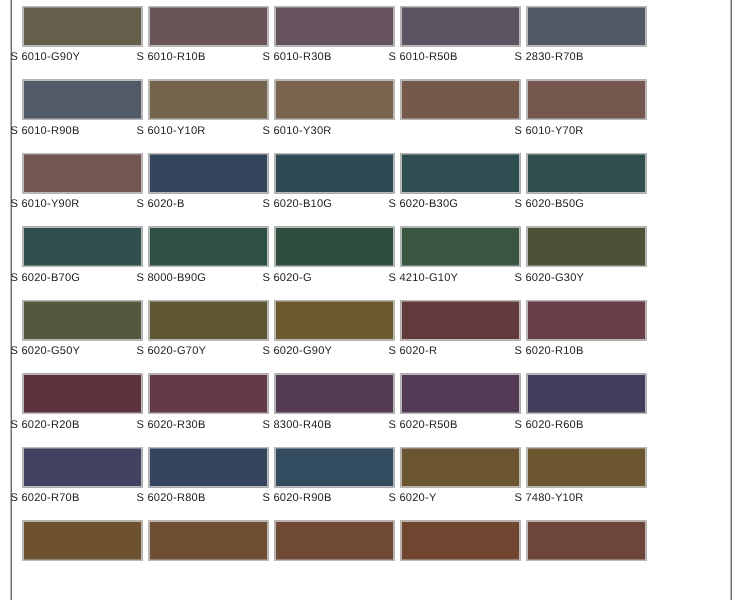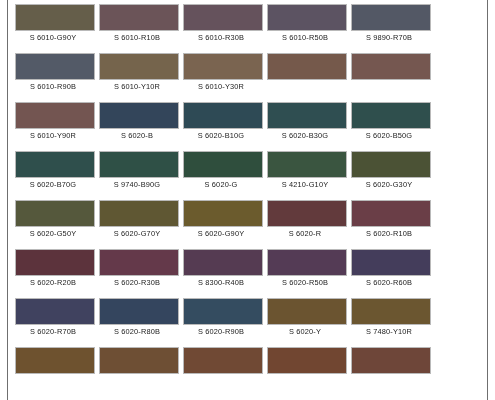--- a/index.html
+++ b/index.html
@@ -53,21 +53,20 @@
     height: 49px;
     margin: 0;
     padding: 0;
   }
 
   .cell {
     width: 84px;
     box-sizing: border-box;
     padding: 0;
     position: relative;
-    text-align: center;
   }
 
   .swatch {
     width: 80px;
     height: 27px;
     margin-top: 4px;
     margin-left: 0px;
     border: 1px solid #b9b9b9;
     box-sizing: border-box;
     display: block;
@@ -117,41 +116,42 @@
           <div class="cell">
             <span class="swatch" style="background: rgb(101, 82, 92);"></span>
             <span class="label">S  6010-R30B</span>
           </div>
           <div class="cell">
             <span class="swatch" style="background: rgb(92, 83, 98);"></span>
             <span class="label">S  6010-R50B</span>
           </div>
           <div class="cell">
             <span class="swatch" style="background: rgb(83, 88, 101);"></span>
-            <span class="label">S  9890-R70B</span>
+            <span class="label">S  2830-R70B</span>
           </div>
         </div>
         <div class="row">
           <div class="cell">
             <span class="swatch" style="background: rgb(83, 90, 103);"></span>
             <span class="label">S  6010-R90B</span>
           </div>
           <div class="cell">
             <span class="swatch" style="background: rgb(117, 100, 76);"></span>
             <span class="label">S  6010-Y10R</span>
           </div>
           <div class="cell">
             <span class="swatch" style="background: rgb(122, 100, 80);"></span>
             <span class="label">S  6010-Y30R</span>
           </div>
           <div class="cell">
             <span class="swatch" style="background: rgb(117, 89, 75);"></span>
           </div>
           <div class="cell">
             <span class="swatch" style="background: rgb(117, 87, 80);"></span>
+            <span class="label">S  6010-Y70R</span>
           </div>
         </div>
         <div class="row">
           <div class="cell">
             <span class="swatch" style="background: rgb(115, 85, 81);"></span>
             <span class="label">S  6010-Y90R</span>
           </div>
           <div class="cell">
             <span class="swatch" style="background: rgb(51, 69, 90);"></span>
             <span class="label">S 6020-B</span>
@@ -169,21 +169,21 @@
             <span class="label">S  6020-B50G</span>
           </div>
         </div>
         <div class="row">
           <div class="cell">
             <span class="swatch" style="background: rgb(47, 79, 76);"></span>
             <span class="label">S  6020-B70G</span>
           </div>
           <div class="cell">
             <span class="swatch" style="background: rgb(47, 80, 70);"></span>
-            <span class="label">S 9740-B90G</span>
+            <span class="label">S 8000-B90G</span>
           </div>
           <div class="cell">
             <span class="swatch" style="background: rgb(47, 78, 61);"></span>
             <span class="label">S 6020-G</span>
           </div>
           <div class="cell">
             <span class="swatch" style="background: rgb(58, 85, 64);"></span>
             <span class="label">S  4210-G10Y</span>
           </div>
           <div class="cell">

